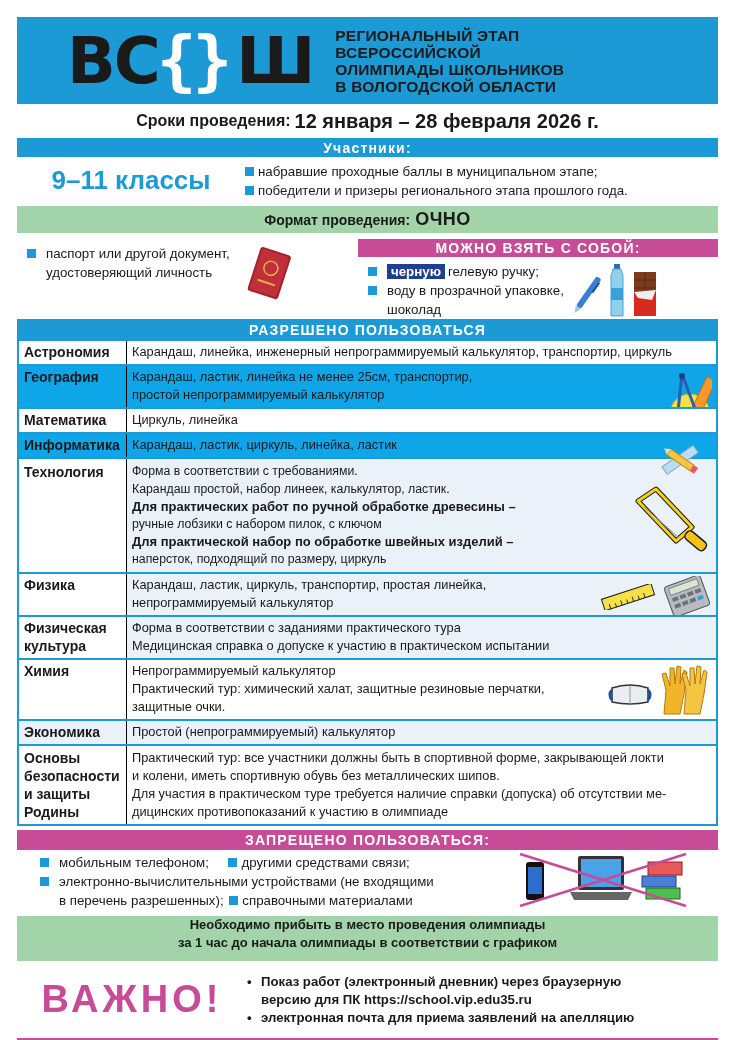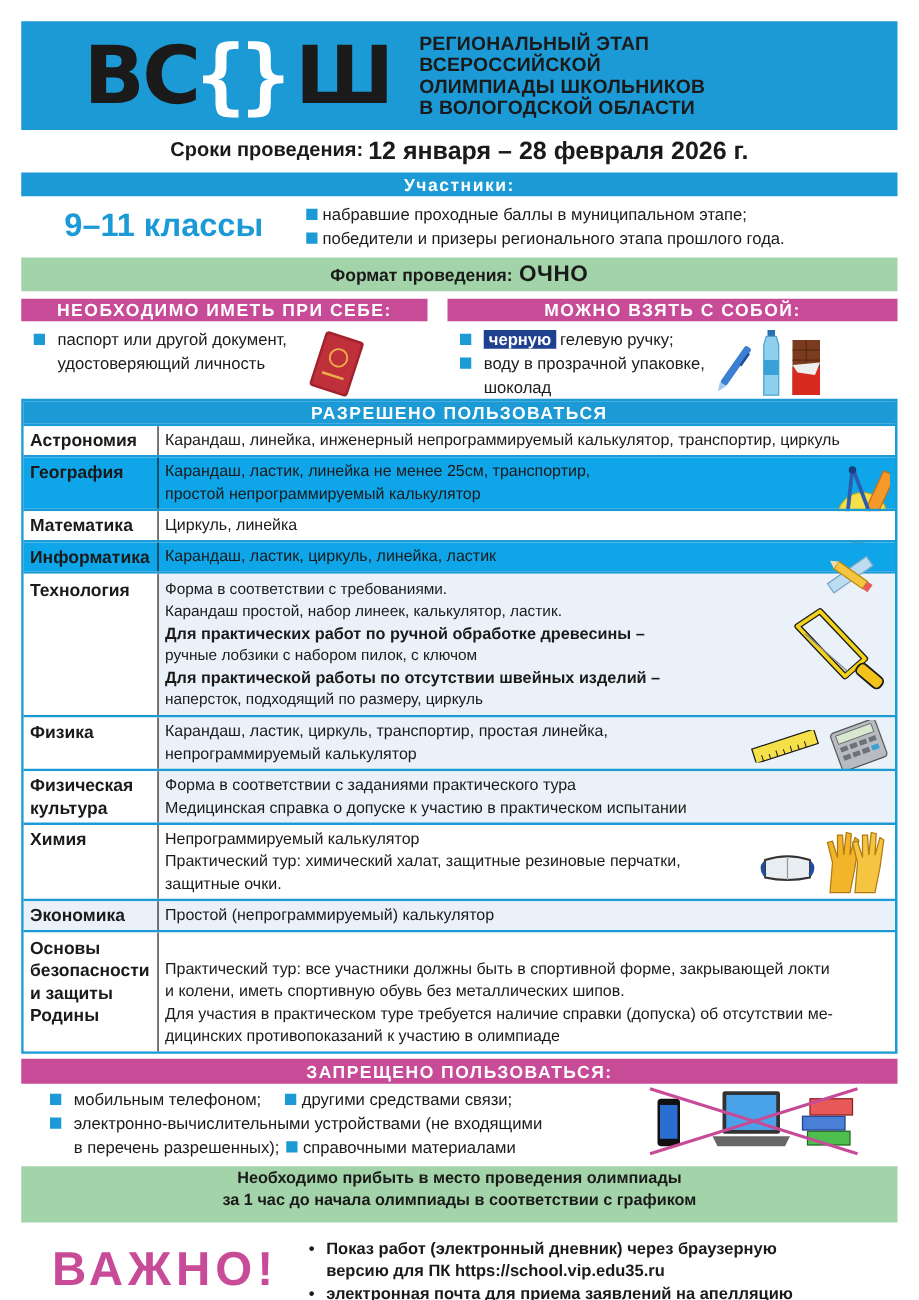--- a/index.html
+++ b/index.html
@@ -105,21 +105,20 @@
     </div>
   </div>
 
   <div class="bar bar-green format">
     <span>Формат проведения:</span>
     <span class="v">ОЧНО</span>
   </div>
 
   <div class="two">
     <div class="col">
-      <div class="bar bar-pink sub-bar">НЕОБХОДИМО ИМЕТЬ ПРИ СЕБЕ:</div>
       <div class="col-body">
         <div class="items">
           <div class="item">
             <span class="bullet"></span>
             <span>паспорт или другой документ,</span>
           </div>
           <div class="indent">удостоверяющий личность</div>
         </div>
         <svg width="50" height="56" viewBox="0 0 50 56" style="margin-left:14px;margin-top:2px">
           <g transform="rotate(18 25 28)">
@@ -215,21 +214,21 @@
         </div>
     </div>
 
     <div class="row">
       <div class="cell-s" style="padding-top:4px">Технология</div>
       <div class="cell-d" style="padding-top:4px;padding-bottom:4px;font-size:12.3px;line-height:17.5px;background:#eaf1f8">
         <div>Форма в соответствии с требованиями.</div>
         <div>Карандаш простой, набор линеек, калькулятор, ластик.</div>
         <div style="font-weight:bold;font-size:13px">Для практических работ по ручной обработке древесины –</div>
         <div>ручные лобзики с набором пилок, с ключом</div>
-        <div style="font-weight:bold;font-size:13px">Для практической работы по отсутствии швейных изделий –</div>
+        <div style="font-weight:bold;font-size:13px">Для практической набор по обработке швейных изделий –</div>
         <div>наперсток, подходящий по размеру, циркуль</div>
         <svg class="icon-abs" style="right:14px;top:-16px" width="42" height="36" viewBox="0 0 42 36">
           <g transform="rotate(-35 21 18)">
               <rect x="2" y="12" width="38" height="9" fill="#bcdcf2" stroke="#7aa8c8"></rect>
             </g>
           <g transform="rotate(35 21 18)">
               <rect x="6" y="14" width="28" height="7" fill="#f5c542" stroke="#b88a10"></rect>
               <polygon points="6,14 6,21 0,17.5" fill="#f0d9a8"></polygon>
               <rect x="34" y="14" width="5" height="7" fill="#e85a5a"></rect>
             </g>
@@ -324,21 +323,21 @@
         </div>
     </div>
 
     <div class="row">
       <div class="cell-s" style="padding-top:3px;padding-bottom:3px">
         <div>Основы</div>
         <div>безопасности</div>
         <div>и защиты</div>
         <div>Родины</div>
       </div>
-      <div class="cell-d" style="padding-top:20px;background:#fff">
+      <div class="cell-d" style="padding-top:3px;background:#fff">
         <div>Практический тур: все участники должны быть в спортивной форме, закрывающей локти</div>
         <div>и колени, иметь спортивную обувь без металлических шипов.</div>
         <div>Для участия в практическом туре требуется наличие справки (допуска) об отсутствии ме-</div>
         <div>дицинских противопоказаний к участию в олимпиаде</div>
       </div>
     </div>
   </div>
 
   <div class="bar bar-pink forb-bar">ЗАПРЕЩЕНО ПОЛЬЗОВАТЬСЯ:</div>
   <div class="forb">

